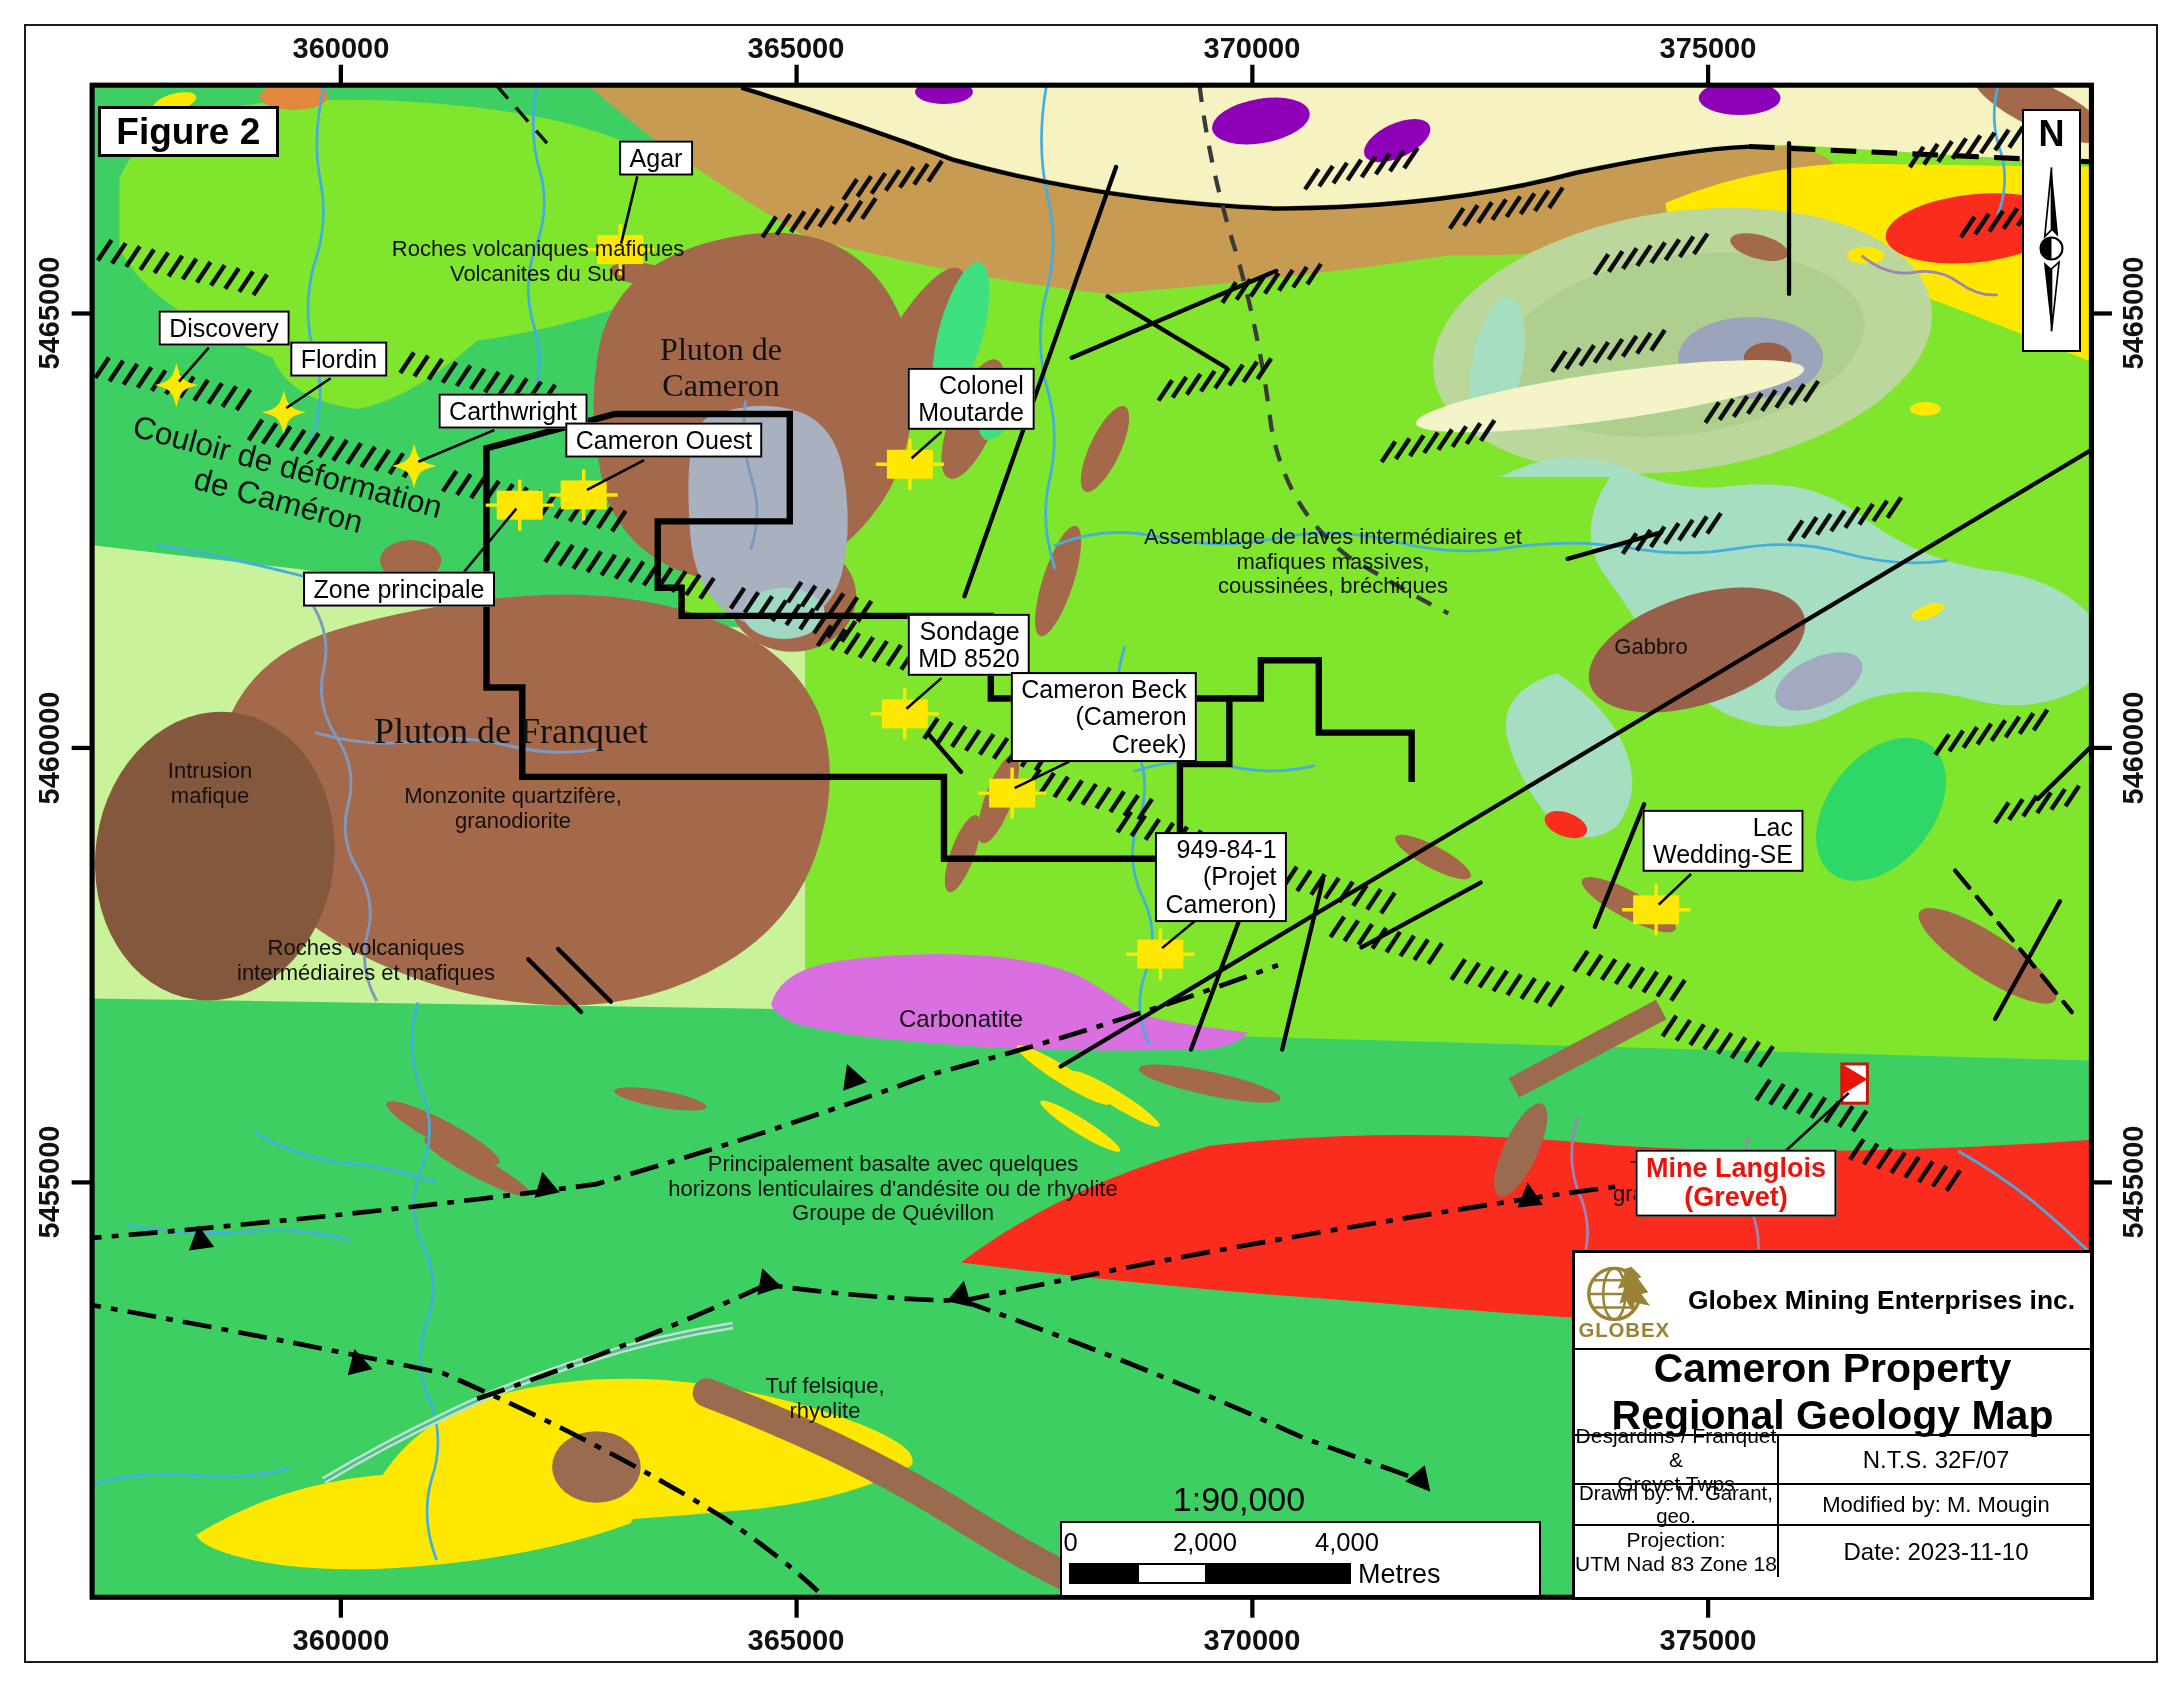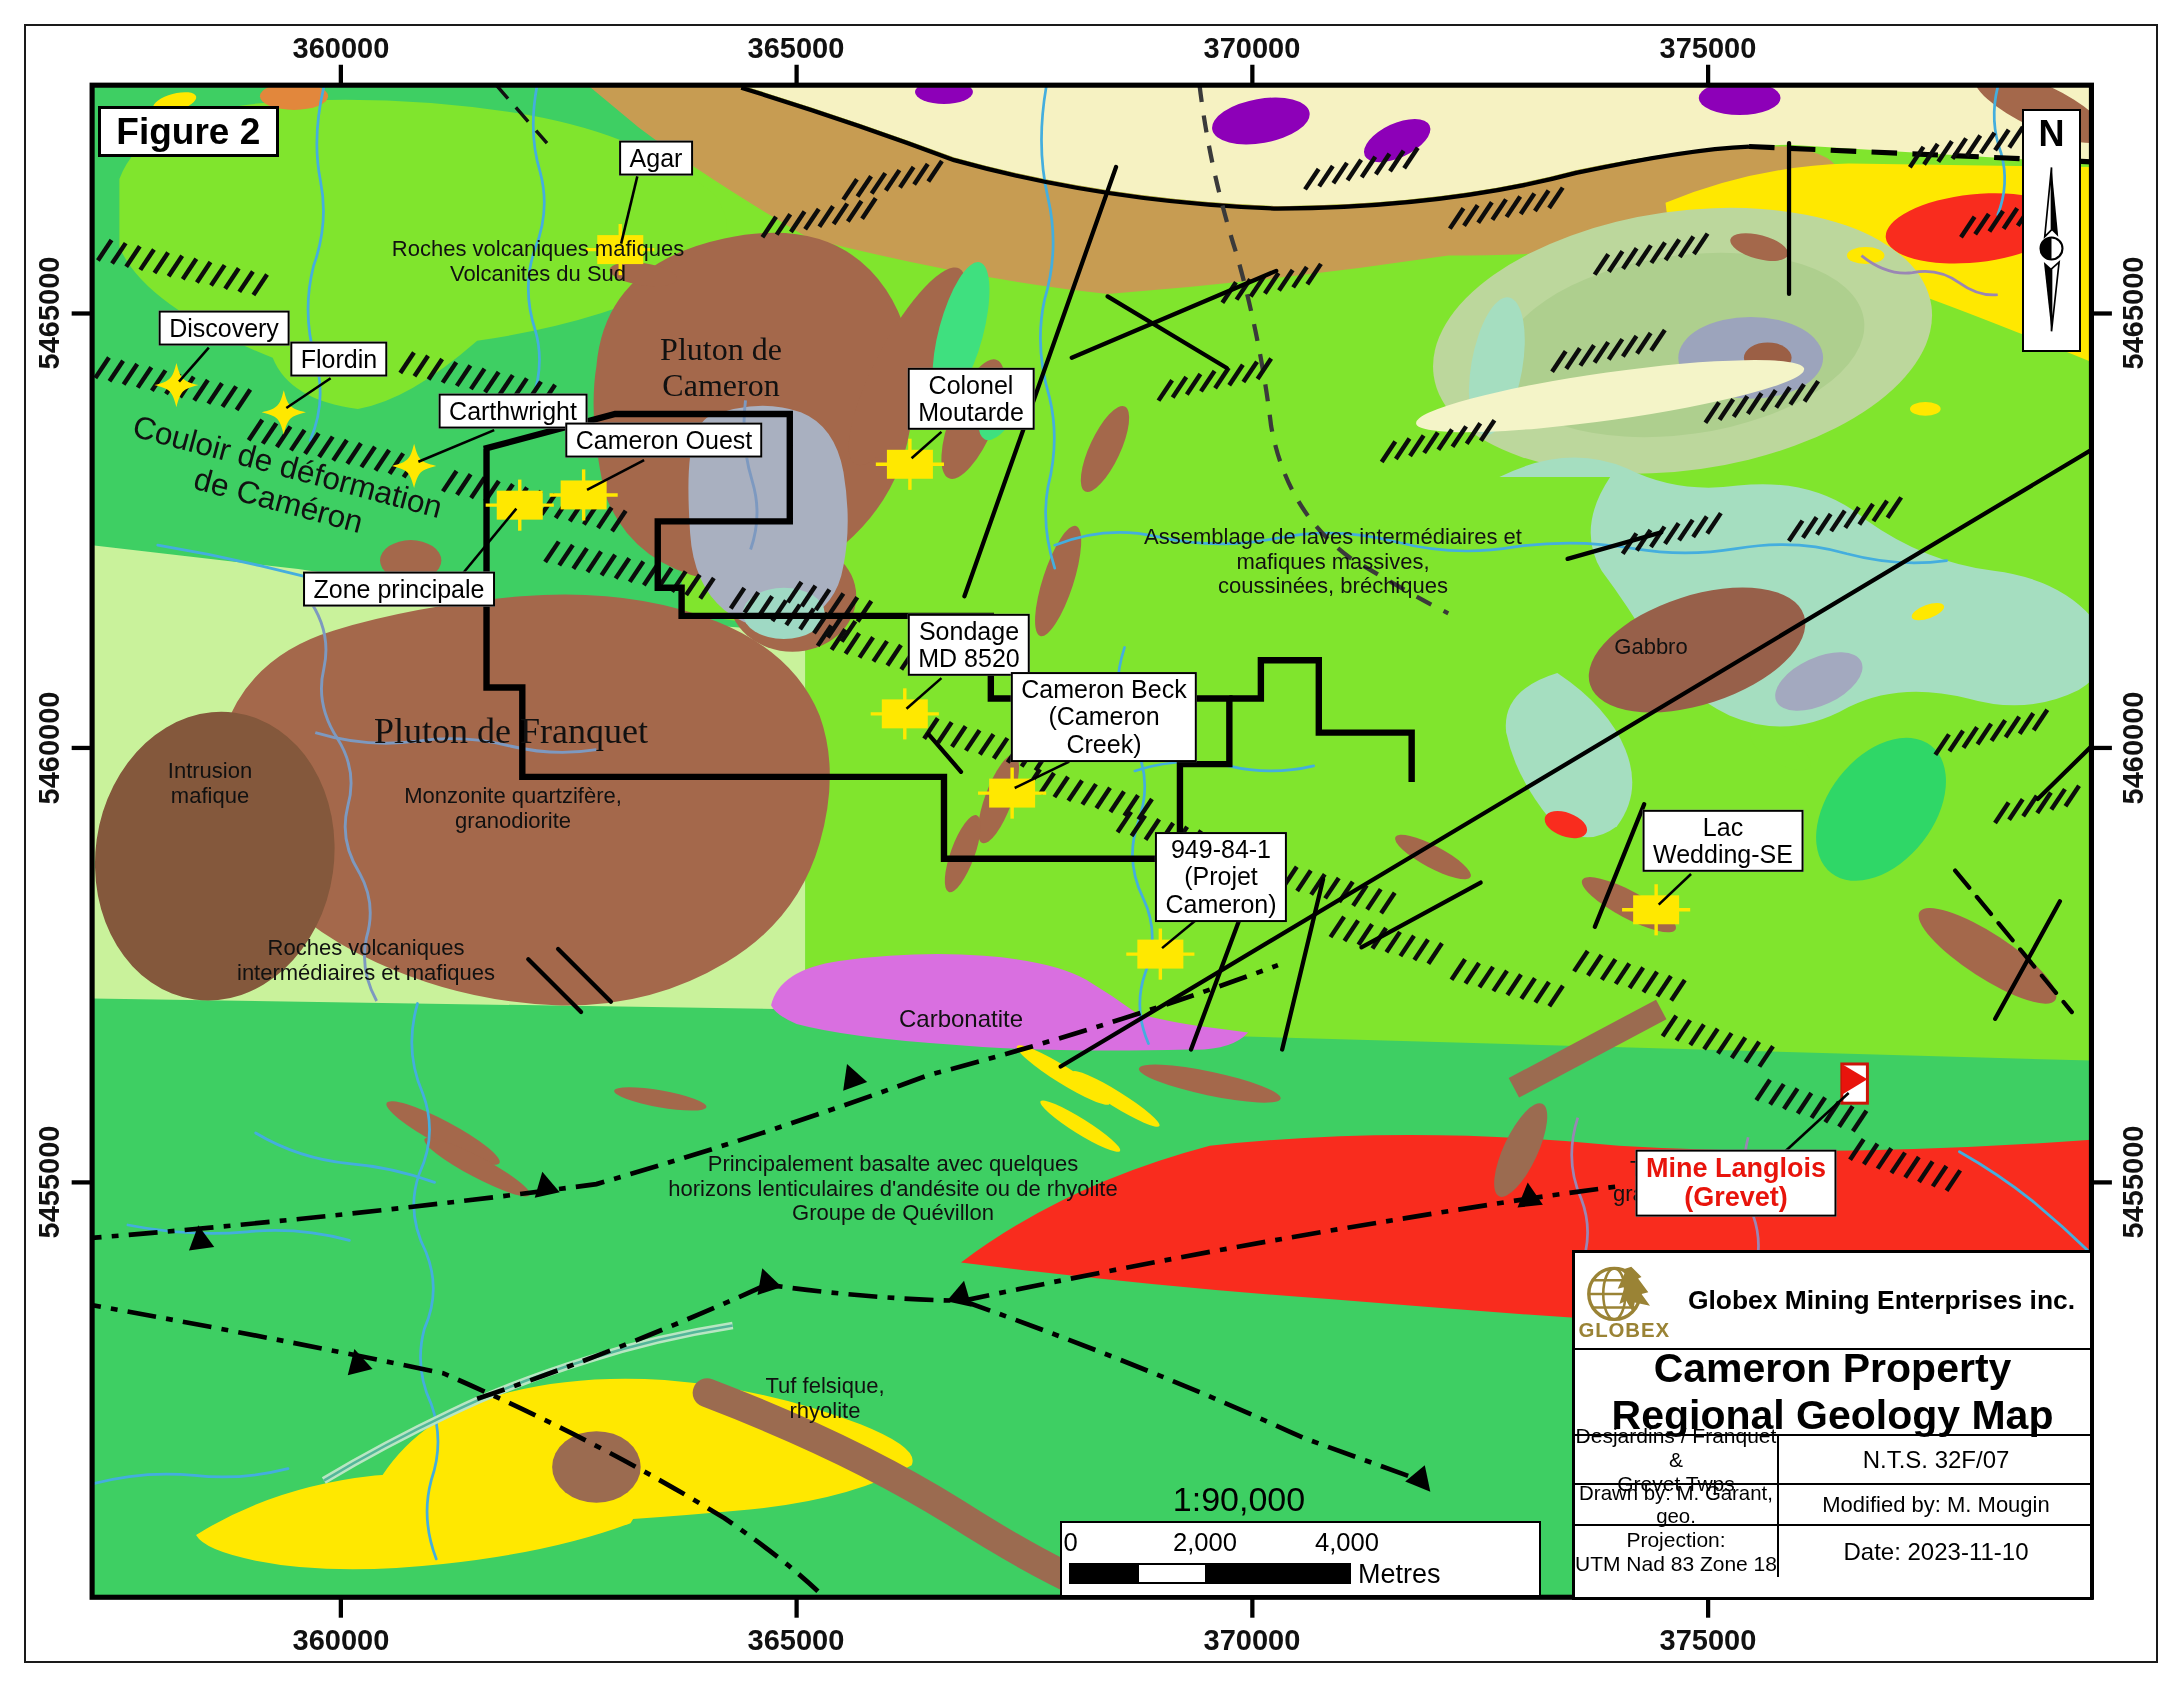--- a/index.html
+++ b/index.html
@@ -7,21 +7,21 @@
         font-family:"Liberation Sans",sans-serif;overflow:hidden;}
   .outer-border{position:absolute;left:24px;top:24px;width:2130px;height:1635px;
         border:2.6px solid #1a1a1a;}
   svg{position:absolute;left:0;top:0;}
   .lbl{position:absolute;transform:translate(-50%,-50%);text-align:center;
        color:#111;white-space:pre-line;line-height:1.12;}
   .axis{font-size:29px;font-weight:bold;color:#111;}
   .axis.v{transform:translate(-50%,-50%) rotate(-90deg);}
   .sitebox{position:absolute;transform:translate(-50%,-50%);background:#fff;
        border:2.6px solid #000;padding:1.7px 8.5px;font-size:25px;line-height:1.1;
-       white-space:pre-line;text-align:center;color:#000;box-shadow:none;}
+       white-space:pre-line;text-align:right;color:#000;box-shadow:none;}
   .unit{font-size:22px;}
   .serifu{font-family:"Liberation Serif",serif;}
   .figbox{position:absolute;left:98px;top:106px;background:#fff;border:3.4px solid #000;
        padding:1.7px 15.3px;font-size:37px;font-weight:bold;color:#000;}
   .northbox{position:absolute;left:2022px;top:109px;width:55px;height:239px;background:#fff;
        border:2.6px solid #000;text-align:center;}
   .northbox .n{font-size:36px;font-weight:bold;margin-top:1.7px;}
   .scalebox{position:absolute;left:1060px;top:1521px;width:477px;height:72px;
        background:#fff;border:2.6px solid #000;}
   .ratio{position:absolute;transform:translate(-50%,-50%);font-size:34px;font-weight:normal;}

